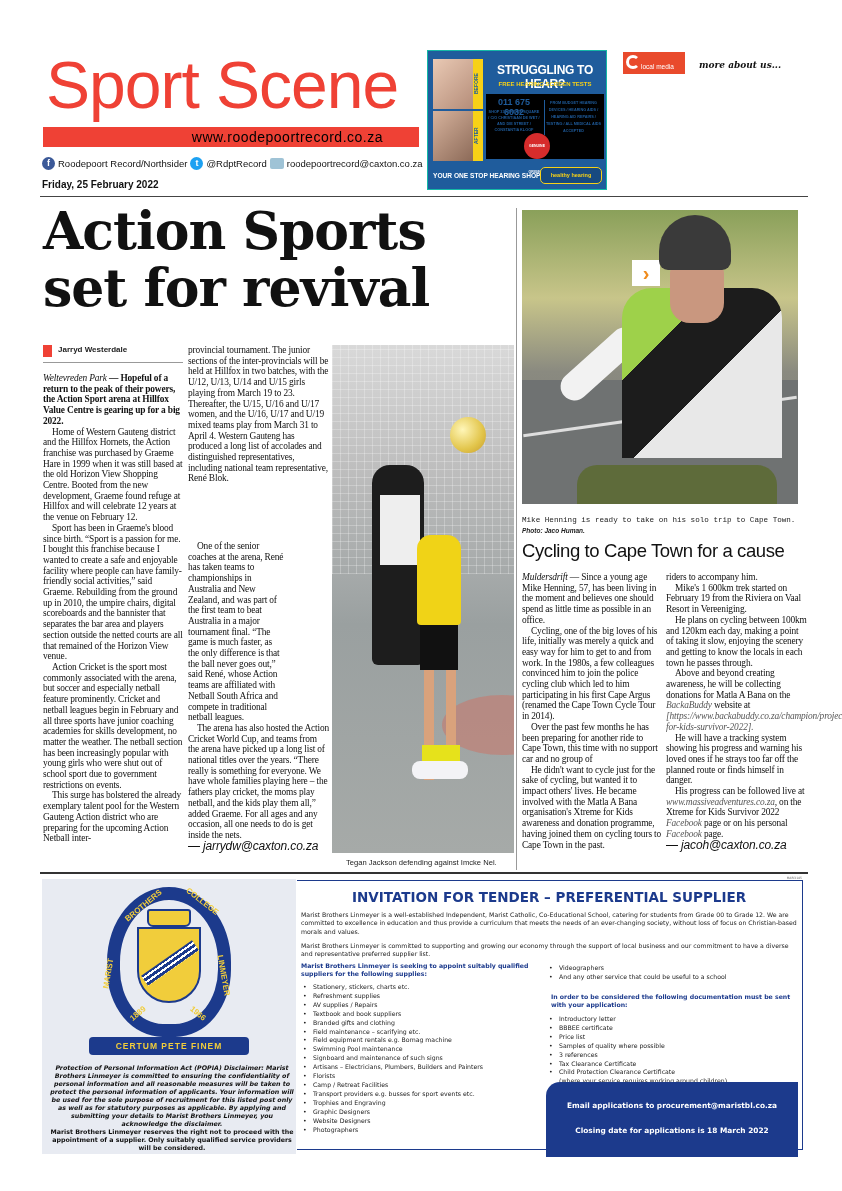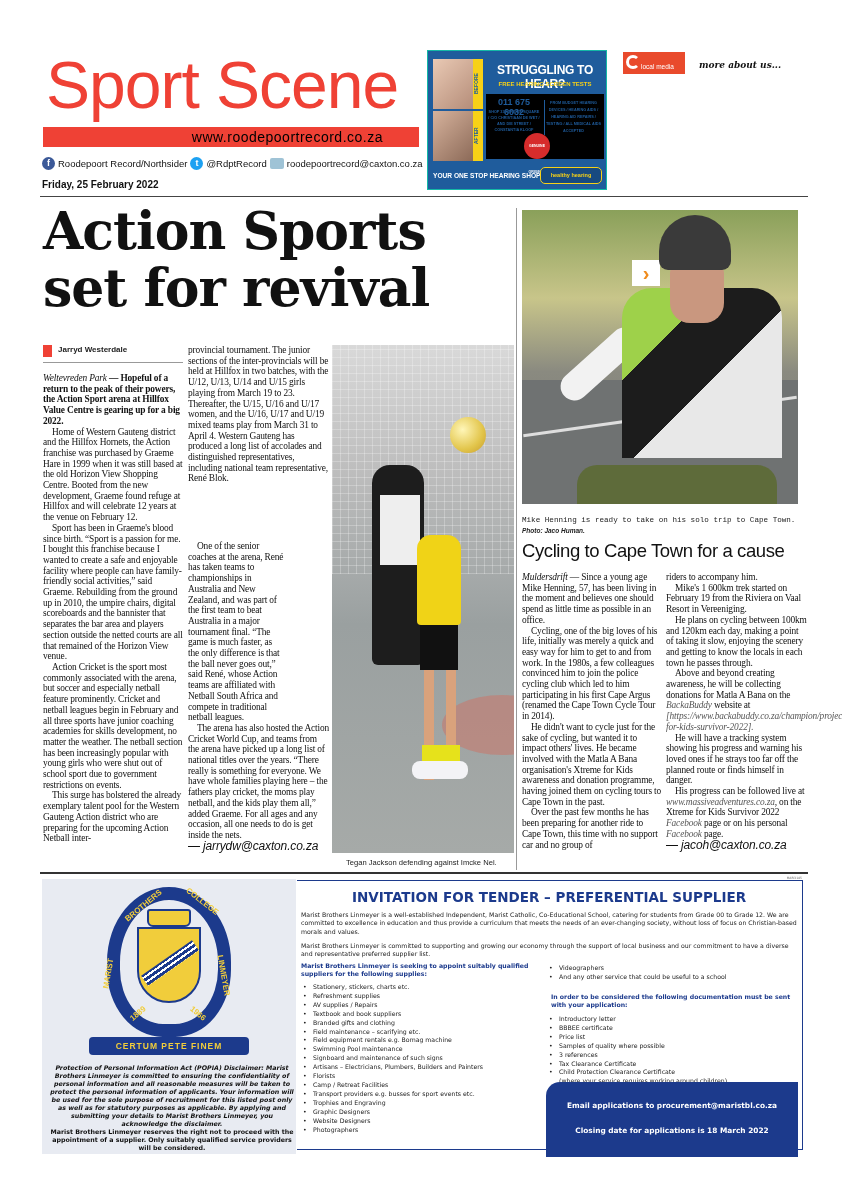--- a/index.html
+++ b/index.html
@@ -219,22 +219,22 @@
   <div class="helmet"></div>
   <div class="bike"></div>
 </div>
 <div class="abs cap-cyc">Mike Henning is ready to take on his solo trip to Cape Town.</div>
 <div class="abs cap-credit">Photo: Jaco Human.</div>
 <div class="abs subhead">Cycling to Cape Town for a cause</div>
 
 <div class="abs col c3">
   <p class="first"><span class="place">Muldersdrift</span><span> — Since a young age Mike Henning, 57, has been living in the moment and believes one should spend as little time as possible in an office.</span></p>
   <p>Cycling, one of the big loves of his life, initially was merely a quick and easy way for him to get to and from work. In the 1980s, a few colleagues convinced him to join the police cycling club which led to him participating in his first Cape Argus (renamed the Cape Town Cycle Tour in 2014).</p>
+  <p>Over the past few months he has been preparing for another ride to Cape Town, this time with no support car and no group of</p>
   <p>He didn't want to cycle just for the sake of cycling, but wanted it to impact others' lives. He became involved with the Matla A Bana organisation's Xtreme for Kids awareness and donation programme, having joined them on cycling tours to Cape Town in the past.</p>
-  <p>Over the past few months he has been preparing for another ride to Cape Town, this time with no support car and no group of</p>
 </div>
 
 <div class="abs col c4">
   <p class="first">riders to accompany him.</p>
   <p>Mike's 1 600km trek started on February 19 from the Riviera on Vaal Resort in Vereeniging.</p>
   <p>He plans on cycling between 100km and 120km each day, making a point of taking it slow, enjoying the scenery and getting to know the locals in each town he passes through.</p>
   <p><span>Above and beyond creating awareness, he will be collecting donations for Matla A Bana on the </span><span class="it">BackaBuddy</span><span> website at </span><span class="it">[https://www.backabuddy.co.za/champion/project/xtreme-for-kids-survivor-2022].</span></p>
   <p>He will have a tracking system showing his progress and warning his loved ones if he strays too far off the planned route or finds himself in danger.</p>
   <p><span>His progress can be followed live at </span><span class="it">www.massiveadventures.co.za</span><span>, on the Xtreme for Kids Survivor 2022 </span><span class="it">Facebook</span><span> page or on his personal </span><span class="it">Facebook</span><span> page.</span></p>
   <p class="first sig">— jacoh@caxton.co.za</p>

